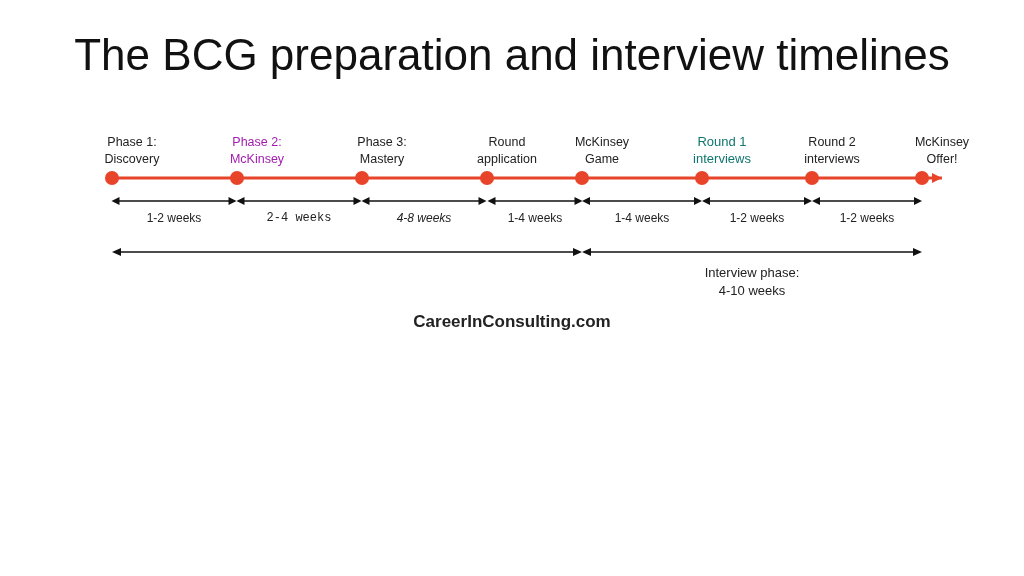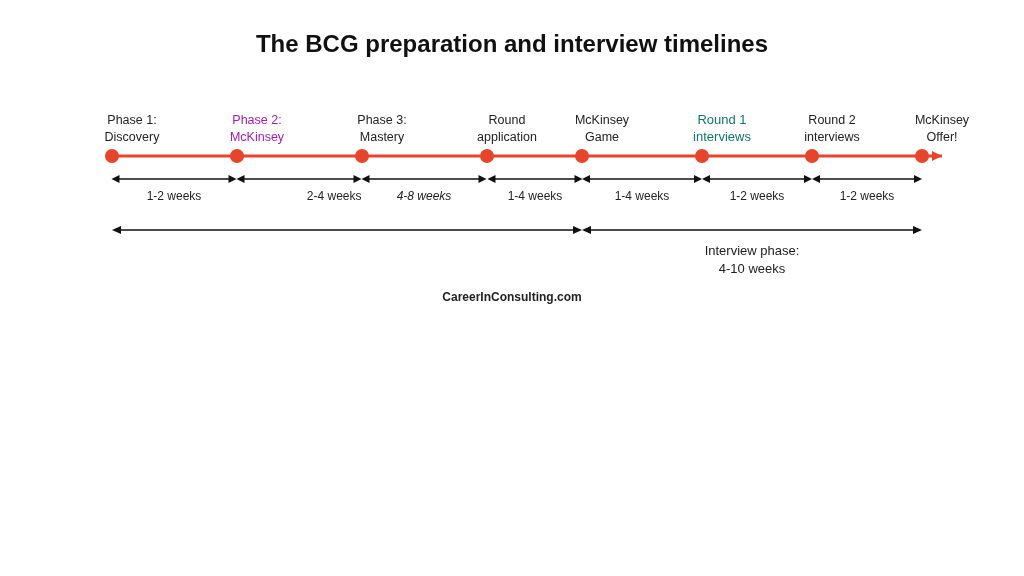--- a/index.html
+++ b/index.html
@@ -9,22 +9,22 @@
       width: 1024px;
       height: 576px;
       overflow: hidden;
       display: flex;
       flex-direction: column;
       align-items: center;
       justify-content: flex-start;
     }
 
     .page-title {
-      font-size: 24px;
-      font-weight: 700;
+      font-size: 44px;
+      font-weight: 400;
       color: #111;
       margin-top: 30px;
       margin-bottom: 30px;
       text-align: center;
     }
 
     .timeline-container {
       position: relative;
       width: 920px;
       margin: 0 auto;
@@ -61,21 +61,21 @@
 
     
     .phase-row {
       position: relative;
       height: 70px;
       margin-top: 5px;
     }
 
     .footer {
       margin-top: 10px;
-      font-size: 12px;
+      font-size: 17px;
       font-weight: bold;
       color: #222;
       text-align: center;
     }
   </style>
 </head>
 <body>
 
 <h1 class="page-title">The BCG preparation and interview timelines</h1>
 
@@ -133,21 +133,21 @@
 
   <div class="duration-row" style="position:relative; height:42px; width:900px;">
   <div style="position: absolute; left: 122px; transform: translateX(-50%); display: flex; flex-direction: column; align-items: center; top: 4px;">
         <svg width="125" height="14" viewBox="0 0 125 14" style="overflow: visible;">
           <line x1="6" y1="7" x2="119" y2="7" stroke="#111" stroke-width="1.5"></line>
           <polygon points="0,7 8,3 8,11" fill="#111"></polygon>
           <polygon points="125,7 117,3 117,11" fill="#111"></polygon>
         </svg>
         <div style="font-size: 12px; color: rgb(34, 34, 34); margin-top: 3px; white-space: nowrap;">1-2 weeks</div>
       </div>
-      <div style="position: absolute; left: 247px; transform: translateX(-50%); display: flex; flex-direction: column; align-items: flex-end; top: 4px;">
+      <div style="position: absolute; left: 247px; transform: translateX(-50%); display: flex; flex-direction: column; align-items: center; top: 4px; font-family: Liberation Mono, monospace;">
         <svg width="125" height="14" viewBox="0 0 125 14" style="overflow: visible;">
           <line x1="6" y1="7" x2="119" y2="7" stroke="#111" stroke-width="1.5"></line>
           <polygon points="0,7 8,3 8,11" fill="#111"></polygon>
           <polygon points="125,7 117,3 117,11" fill="#111"></polygon>
         </svg>
         <div style="font-size: 12px; color: rgb(34, 34, 34); margin-top: 3px; white-space: nowrap;">2-4 weeks</div>
       </div>
       <div style="position: absolute; left: 372px; transform: translateX(-50%); display: flex; flex-direction: column; align-items: center; top: 4px; font-style: italic;">
         <svg width="125" height="14" viewBox="0 0 125 14" style="overflow: visible;">
           <line x1="6" y1="7" x2="119" y2="7" stroke="#111" stroke-width="1.5"></line>

